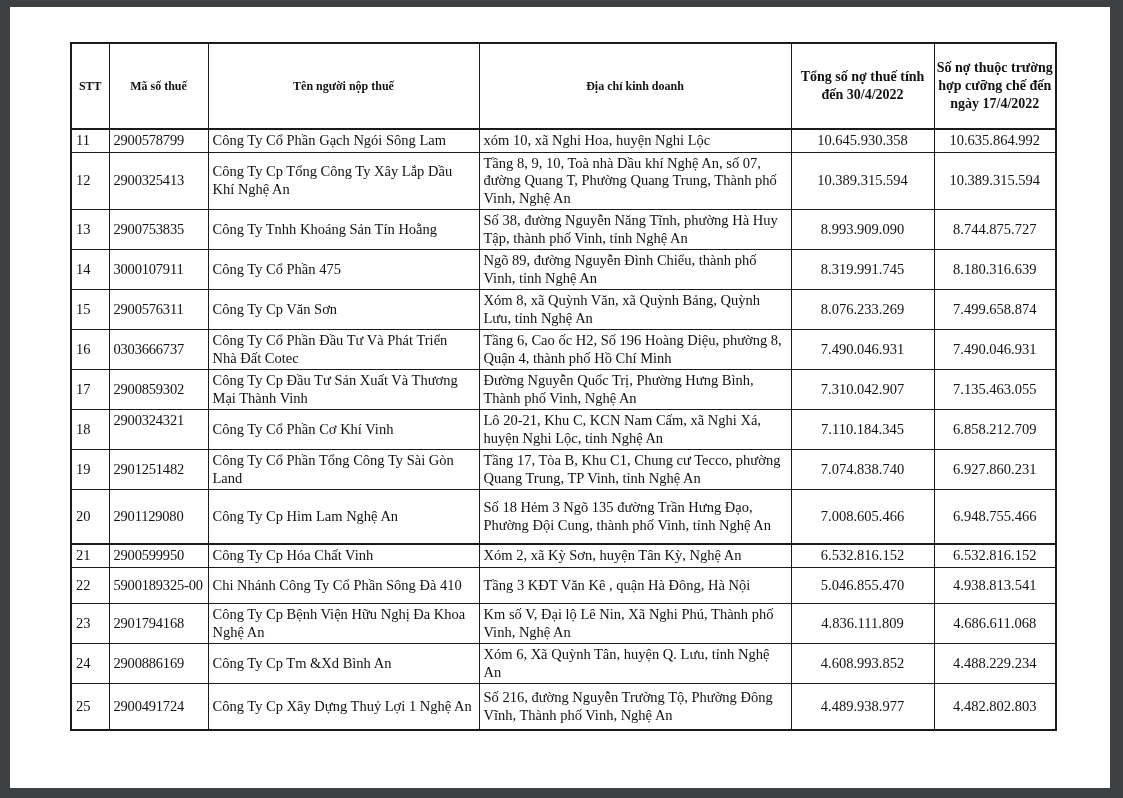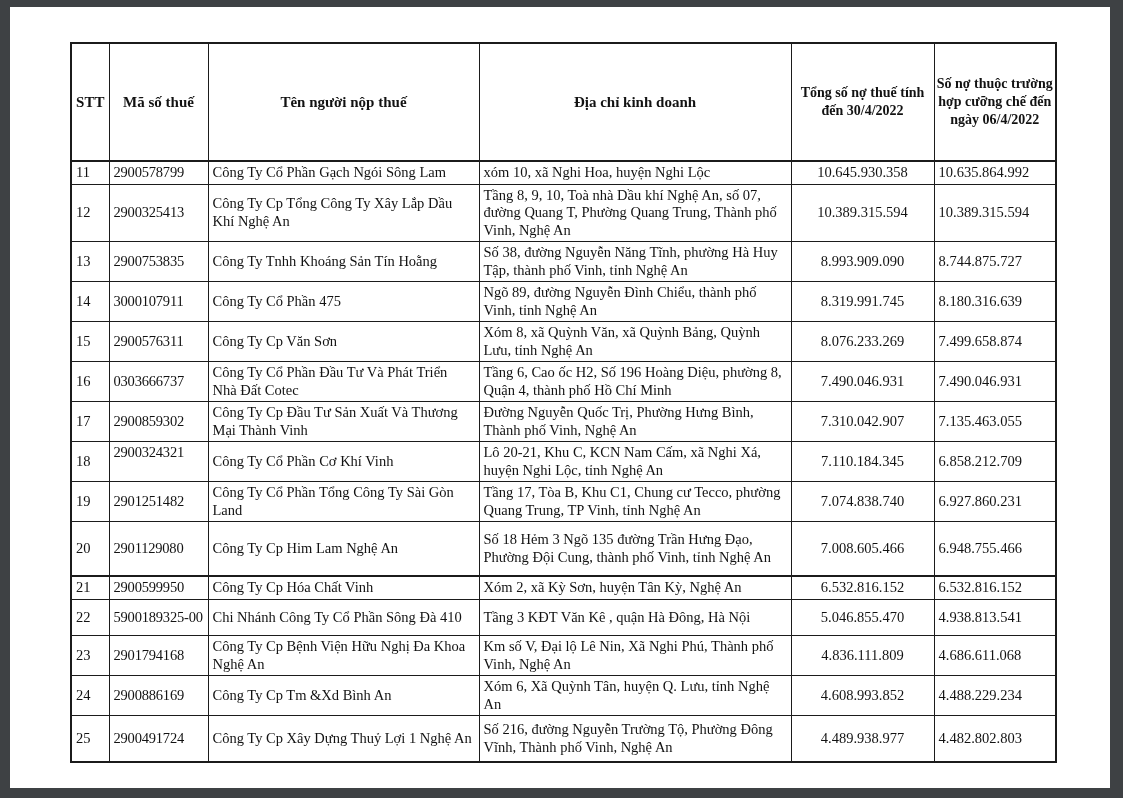--- a/index.html
+++ b/index.html
@@ -11,33 +11,33 @@
     border-collapse:collapse;table-layout:fixed;
     color:#121212;
   }
   .doc-table,
   .doc-table th,
   .doc-table td{border:1px solid #1b1b1b;}
   .doc-table{border-width:2px;}
   .doc-table thead th{
     border-bottom-width:2px;
     font-weight:bold;text-align:center;vertical-align:middle;
-    font-size:15px;line-height:19px;height:80px;padding:18px 4px;
+    font-size:12px;line-height:19px;height:80px;padding:2px 4px;
   }
   .doc-table thead th.th-small{font-size:14px;line-height:18px;padding:2px 2px;}
   .doc-table td{
     font-size:14.5px;line-height:17.5px;padding:2px 4px;
     vertical-align:middle;word-wrap:break-word;
   }
   .c-stt{}
   .c-code{padding-left:3px;font-size:15px;letter-spacing:-0.2px;white-space:nowrap;overflow:visible;}
   .c-name{padding-left:5px;}
   .c-addr{padding-left:4px;}
   .c-total{text-align:center;padding-right:6px;font-size:15px;}
-  .c-enforced{text-align:left;padding-right:10px;font-size:15px;}
+  .c-enforced{text-align:center;padding-right:10px;font-size:15px;}
   
   tbody tr:nth-child(8) td:nth-child(2){vertical-align:top;}           
   tbody tr:nth-child(10) td{padding-top:9px;padding-bottom:9px;}       
   tbody tr:nth-child(11) td{border-top-width:2px;}                     
   tbody tr:nth-child(12) td{padding-top:9px;padding-bottom:9px;}       
   tbody tr:nth-child(15) td{padding-top:5px;padding-bottom:5px;}       
 </style>
 </head>
 <body>
 
@@ -52,21 +52,21 @@
         <col style="width:143px">
         <col style="width:122px">
       </colgroup>
       <thead>
         <tr>
           <th>STT</th>
           <th>Mã số thuế</th>
           <th>Tên người nộp thuế</th>
           <th>Địa chỉ kinh doanh</th>
           <th class="th-small">Tổng số nợ thuế tính đến 30/4/2022</th>
-          <th class="th-small">Số nợ thuộc trường hợp cưỡng chế đến ngày 06/4/2022</th>
+          <th class="th-small">Số nợ thuộc trường hợp cưỡng chế đến ngày 17/4/2022</th>
         </tr>
       </thead>
       <tbody id="table-body">
           <tr>
     <td class="c-stt">11</td>
     <td class="c-code">2900578799</td>
     <td class="c-name">Công Ty Cổ Phần Gạch Ngói Sông Lam</td>
     <td class="c-addr">xóm 10, xã Nghi Hoa, huyện Nghi Lộc</td>
     <td class="c-total">10.645.930.358</td>
     <td class="c-enforced">10.635.864.992</td>

